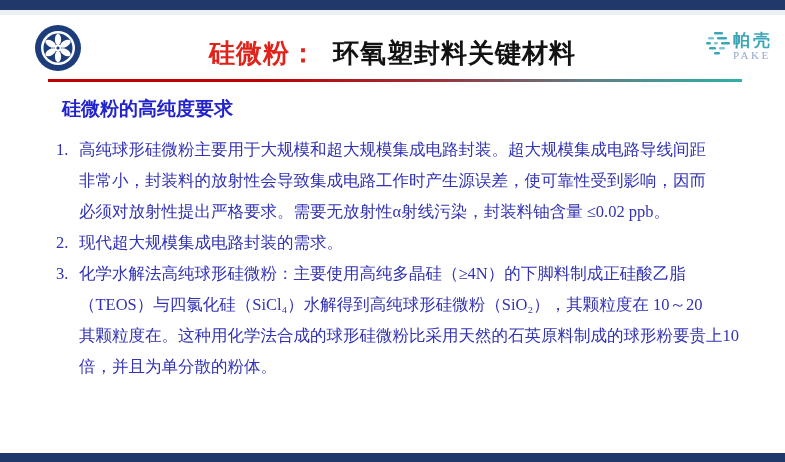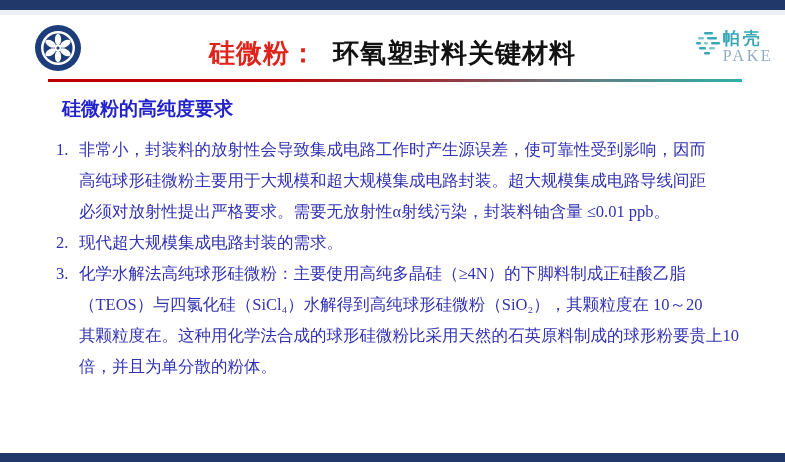--- a/index.html
+++ b/index.html
@@ -21,21 +21,21 @@
   .title .red{color:#e0231a;margin-right:16px;}
   .title .black{color:#121212;}
   .accent-line{
     position:absolute;left:48px;top:79px;width:694px;height:3px;
     background:linear-gradient(90deg,#c00000 0%,#c00000 30%,#9c2f38 55%,#5f7f85 78%,#2fb0a6 100%);
   }
   .pake{position:absolute;right:12px;top:30px;display:flex;align-items:center;}
   .pake-mark{flex:none;}
   .pake-text{display:flex;flex-direction:column;line-height:1.05;}
   .pake-text .name{color:#3aa6b6;font-size:17px;font-weight:bold;letter-spacing:3px;}
-  .pake-text .sub{color:#93aac7;font-size:16px;letter-spacing:2.5px;}
+  .pake-text .sub{color:#93aac7;font-size:11px;letter-spacing:2.5px;}
 
   
   .content{position:absolute;left:56px;top:96px;width:702px;}
   .heading{
     margin:0 0 12px 6px;font-size:19px;font-weight:bold;color:#2323cb;
   }
   .req-list{font-size:16.5px;line-height:31px;color:#3232b2;font-weight:500;}
   .item{display:flex;align-items:flex-start;}
   .item .num{width:23px;flex:none;}
   .item .lines{flex:1;min-width:0;}
@@ -96,23 +96,23 @@
   </div>
 
   <div class="content">
     <h2 class="heading">硅微粉的高纯度要求</h2>
 
     <div class="req-list">
 
       <div class="item">
         <span class="num">1.</span>
         <span class="lines">
+          <span class="line" style="display: block;">高纯球形硅微粉主要用于大规模和超大规模集成电路封装。超大规模集成电路导线间距</span>
           <span class="line" style="display: block;">非常小，封装料的放射性会导致集成电路工作时产生源误差，使可靠性受到影响，因而</span>
-          <span class="line" style="display: block;">高纯球形硅微粉主要用于大规模和超大规模集成电路封装。超大规模集成电路导线间距</span>
-          <span class="line" style="display: block;">必须对放射性提出严格要求。需要无放射性α射线污染，封装料铀含量 ≤0.01 ppb。</span>
+          <span class="line" style="display: block;">必须对放射性提出严格要求。需要无放射性α射线污染，封装料铀含量 ≤0.02 ppb。</span>
         </span>
       </div>
 
       <div class="item">
         <span class="num">2.</span>
         <span class="lines">
           <span class="line" style="display: block;">现代超大规模集成电路封装的需求。</span>
         </span>
       </div>
 

